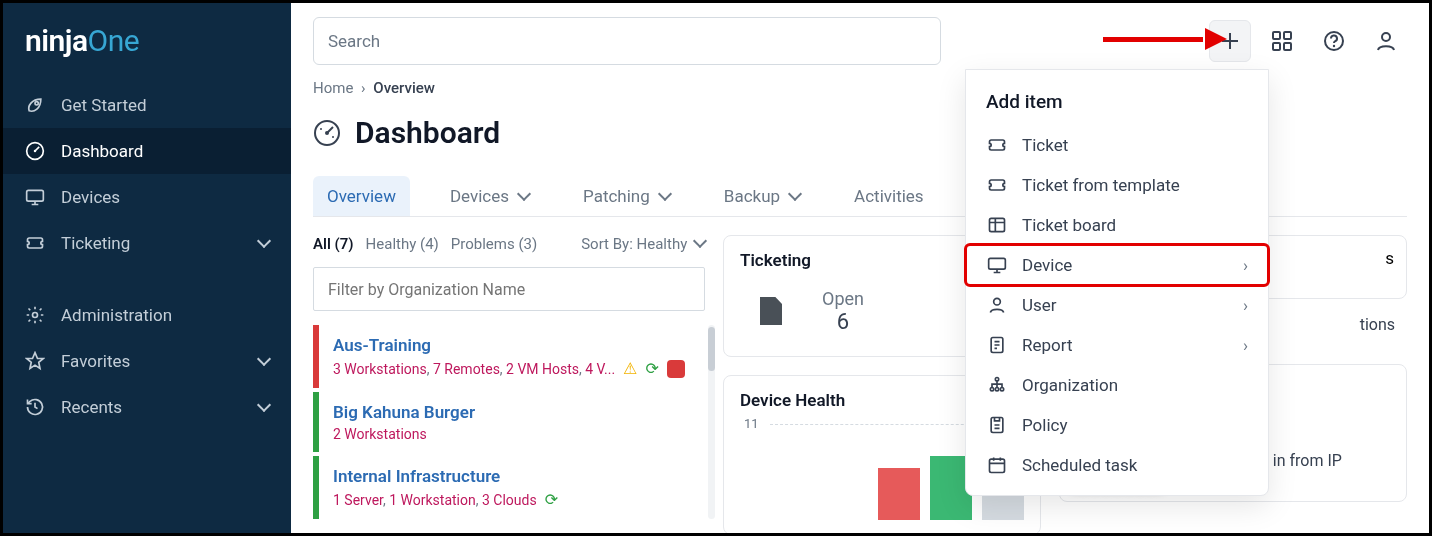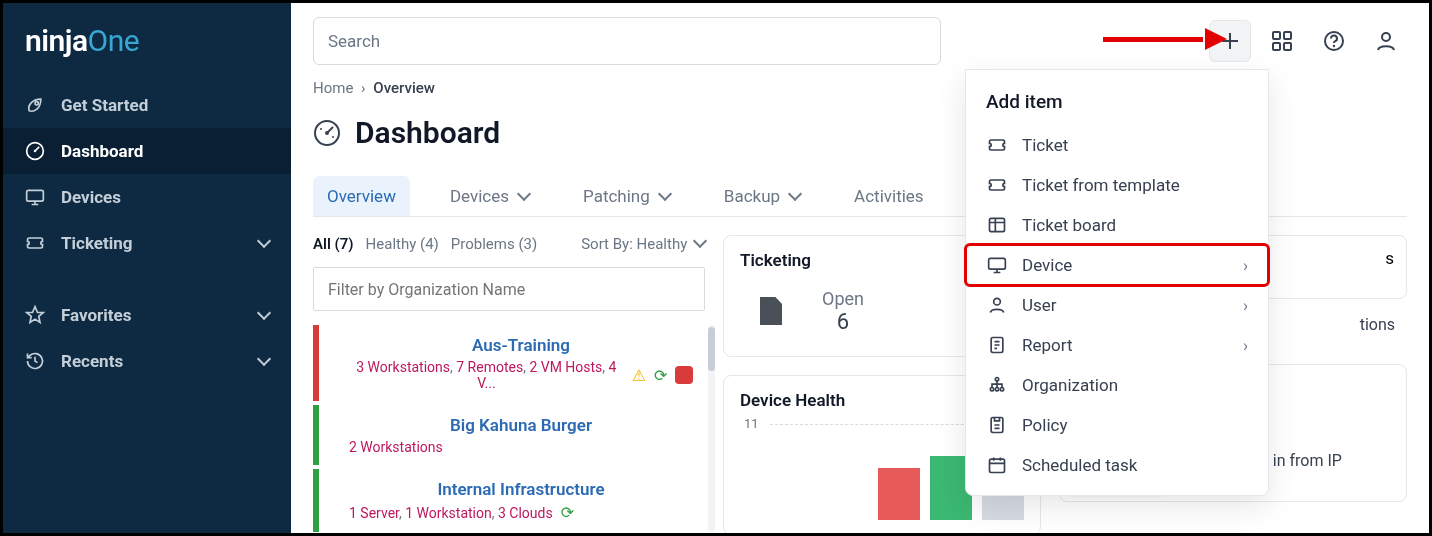--- a/index.html
+++ b/index.html
@@ -4,21 +4,21 @@
 <style>
 * { box-sizing: border-box; margin: 0; padding: 0; font-family: -apple-system, BlinkMacSystemFont, "Segoe UI", Roboto, sans-serif; }
 body { width: 1432px; height: 536px; overflow: hidden; background: #fff; border: 3px solid #000; position: relative; }
 .app { display: flex; height: 100%; }
 
 
 .sidebar { width: 288px; background: #0e2a42; color: #c3ced8; flex-shrink: 0; display: flex; flex-direction: column; }
 .logo-wrap { padding: 20px 22px 24px; }
 .logo { font-size: 30px; font-weight: 600; color: #fff; letter-spacing: -0.5px; }
 .logo .one { color: #37a7d4; font-weight: 400; }
-.nav-item { display: flex; align-items: center; padding: 13px 22px; cursor: pointer; font-size: 17px; font-weight: bold; }
+.nav-item { display: flex; align-items: center; padding: 13px 22px; cursor: pointer; font-size: 17px; }
 .nav-item.active { background: #0a1f33; color: #fff; }
 .nav-item .ico { width: 20px; height: 20px; margin-right: 16px; display: inline-flex; align-items: center; justify-content: center; }
 .nav-item .chev { margin-left: auto; }
 .nav-gap { height: 26px; }
 
 
 .main { flex: 1; display: flex; flex-direction: column; overflow: hidden; }
 .topbar { display: flex; align-items: center; padding: 14px 22px; gap: 14px; }
 .search { flex: 1; max-width: 628px; height: 48px; border: 1px solid #d5dbe1; border-radius: 6px; display: flex; align-items: center; padding: 0 14px; font-size: 17px; color: #6b7785; }
 .topbar-right { margin-left: auto; display: flex; align-items: center; gap: 10px; }
@@ -43,21 +43,21 @@
 .tab { padding: 10px 14px; font-size: 17px; color: #6b7785; cursor: pointer; display: flex; align-items: center; gap: 6px; border-radius: 6px 6px 0 0; }
 .tab.active { background: #eaf2fb; color: #2c6bb3; }
 
 .cols { display: flex; gap: 18px; }
 .col-left { width: 392px; }
 .filters-row { display: flex; align-items: center; gap: 12px; font-size: 15px; color: #6b7785; margin-bottom: 14px; flex-wrap: wrap; }
 .filters-row .bold { color: #111827; font-weight: 600; }
 .filter-input { width: 100%; height: 44px; border: 1px solid #d5dbe1; border-radius: 2px; padding: 0 14px; font-size: 16px; color: #6b7785; margin-bottom: 14px; }
 
 .org-list { display: flex; flex-direction: column; gap: 4px; position: relative; }
-.org-item { position: relative; padding: 10px 12px 10px 30px; border-left: 6px solid transparent; text-align: center; }
+.org-item { position: relative; padding: 10px 12px 10px 14px; border-left: 6px solid transparent; }
 .org-item.warn { border-left-color: #d93a3a; }
 .org-item.ok { border-left-color: #2ea043; }
 .org-name { color: #2c6bb3; font-weight: 600; font-size: 17px; margin-bottom: 4px; }
 .org-sub { font-size: 14px; color: #6b7785; display: flex; align-items: center; gap: 8px; }
 .org-sub a { color: #be185d; text-decoration: none; }
 .badge-warn { color: #f2b300; font-size: 16px; }
 .badge-sync { color: #2ea043; font-size: 16px; }
 .badge-red { width: 18px; height: 18px; background: #d93a3a; border-radius: 4px; display: inline-block; }
 .scroll-track { position: absolute; right: -10px; top: 0; width: 7px; height: 100%; background: #f1f3f5; border-radius: 4px; }
 .scroll-thumb { position: absolute; top: 2px; width: 7px; height: 44px; background: #c8ced5; border-radius: 4px; }
@@ -146,20 +146,29 @@
           </span>
           <span>Ticketing</span>
           <span class="chev chev-down"></span>
         </div>
       </div>
     <div class="nav-gap"></div>
     <div id="nav2">
         <div class="nav-item">
           <span class="ico">
             <svg width="20" height="20" viewBox="0 0 24 24">
+              <circle cx="12" cy="12" r="3" stroke="currentColor" stroke-width="2" fill="none"></circle>
+              <path d="M12 2v3M12 19v3M4.2 4.2l2.1 2.1M17.7 17.7l2.1 2.1M2 12h3M19 12h3M4.2 19.8l2.1-2.1M17.7 6.3l2.1-2.1" stroke="currentColor" stroke-width="2" fill="none"></path>
+            </svg>
+          </span>
+          <span>Administration</span>
+        </div>
+        <div class="nav-item">
+          <span class="ico">
+            <svg width="20" height="20" viewBox="0 0 24 24">
               <path d="M12 2l3 7h7l-5.5 4.5L18 21l-6-4-6 4 1.5-7.5L2 9h7z" stroke="currentColor" stroke-width="2" fill="none"></path>
             </svg>
           </span>
           <span>Favorites</span>
           <span class="chev chev-down"></span>
         </div>
         <div class="nav-item">
           <span class="ico">
             <svg width="20" height="20" viewBox="0 0 24 24">
               <path d="M3 12a9 9 0 1 0 3-6.7L3 8" stroke="currentColor" stroke-width="2" fill="none"></path>

